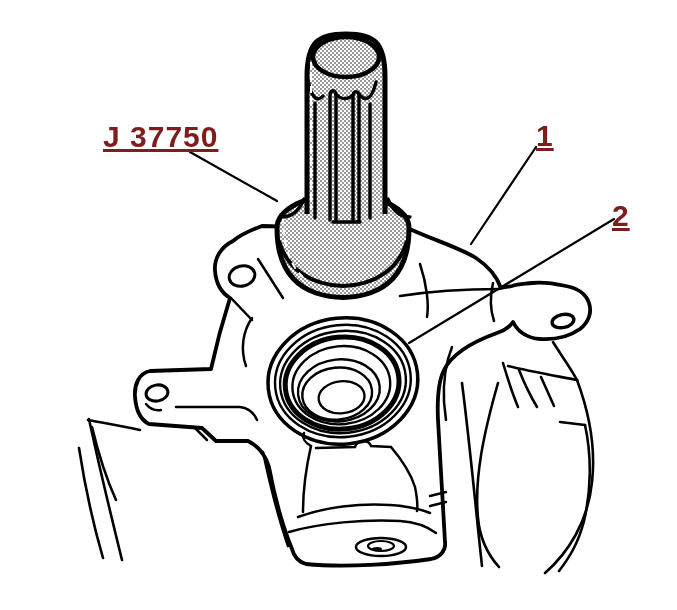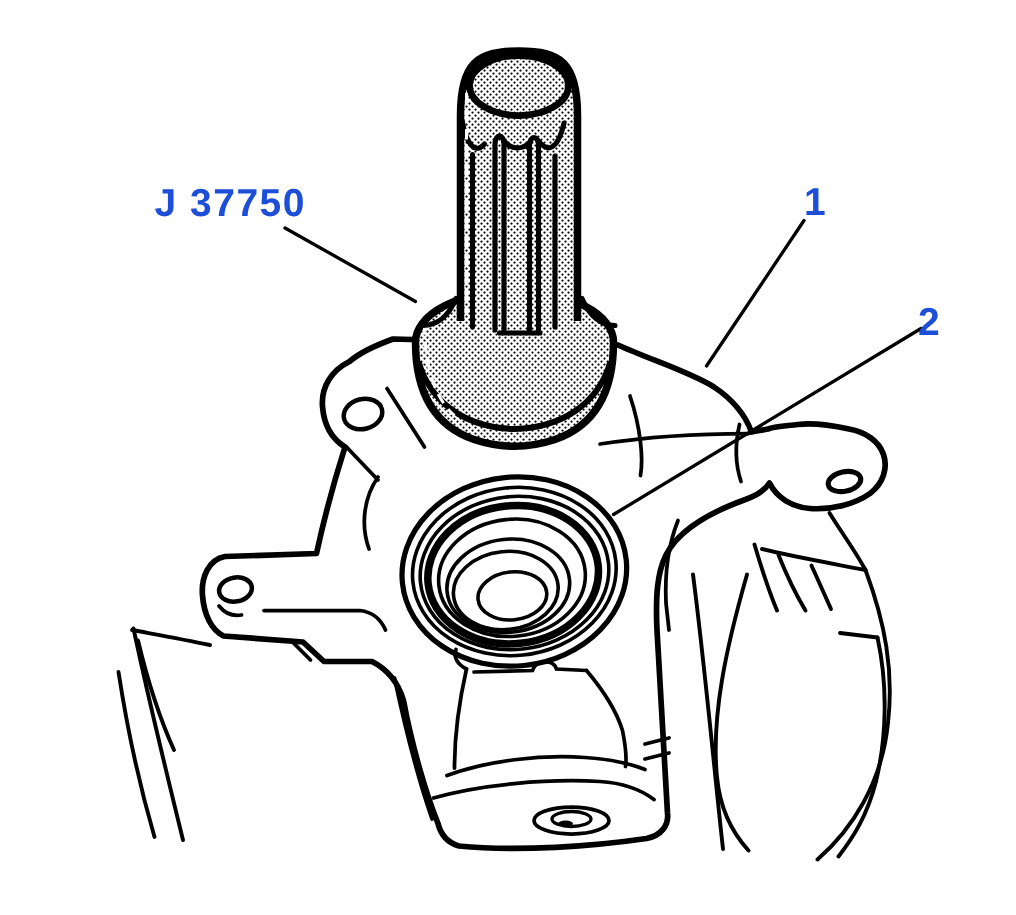--- a/index.html
+++ b/index.html
@@ -6,28 +6,29 @@
   #stage{
     position:relative;
     width:677px;height:610px;
     background:#ffffff;
     overflow:hidden;
     font-family:"Liberation Sans", sans-serif;
   }
   #art{position:absolute;left:0;top:0;}
   .callout{
     position:absolute;
-    color:#1d4ed8;
+    color:#7f1d1d;
     font-family:"Liberation Sans", sans-serif;
     font-weight:700;
-    font-size:26px;
+    font-size:30px;
     line-height:1;
     letter-spacing:1px;
     white-space:nowrap;
     user-select:none;
+    text-decoration:underline;
   }
   #lbl-tool{left:103px;top:122px;}
   #lbl-1{left:536px;top:121px;}
   #lbl-2{left:612px;top:201px;}
 </style>
 </head>
 <body>
 
 <div id="stage">
 

